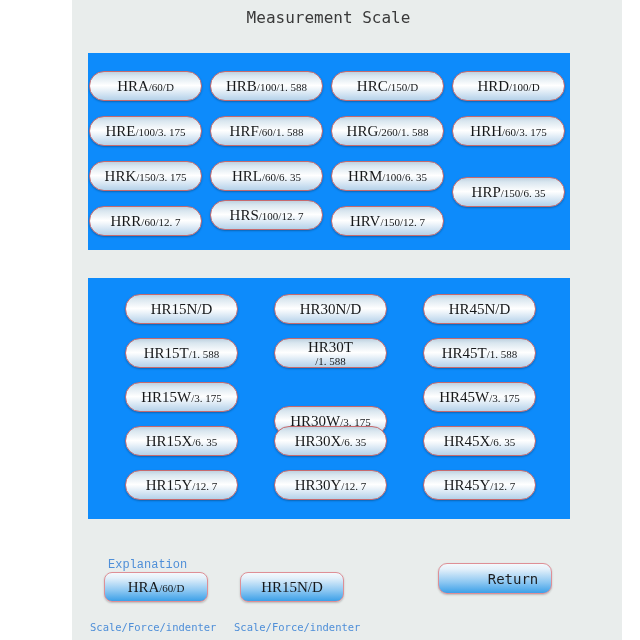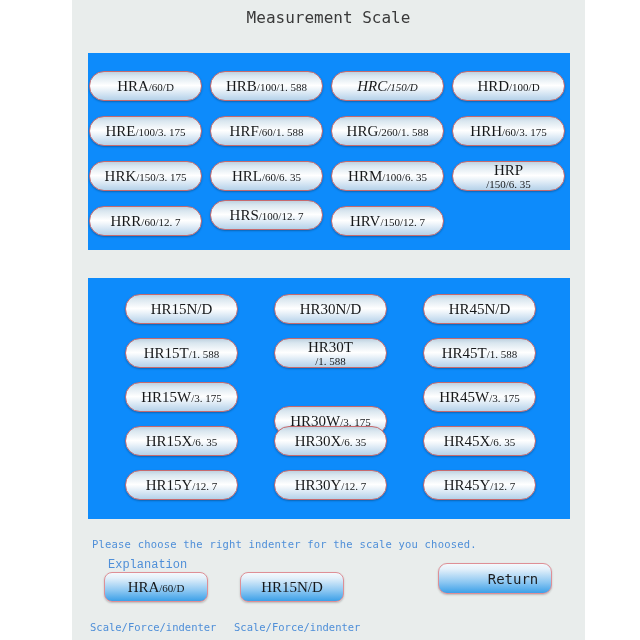--- a/index.html
+++ b/index.html
@@ -5,20 +5,21 @@
   html,body{margin:0;padding:0;}
   body{
     width:640px;height:640px;
     background:#ffffff;
     font-family:"Liberation Serif", serif;
     overflow:hidden;
   }
   #app{
     position:absolute;left:72px;top:0;width:513px;height:640px;
     background:#e9edec;
+    padding-left:37px;
   }
   
   .title{
     position:absolute;left:0;top:8px;width:513px;
     text-align:center;
     font-family:"DejaVu Sans Mono", monospace;
     font-size:16px;
     color:#3a3a3a;
     letter-spacing:0px;
   }
@@ -114,21 +115,21 @@
 
   <div id="regular-buttons">
       <div class="sbtn" style="left: 17px; top: 71px; width: 113px;">
         <span class="big">HRA</span>
         <span class="sml">/60/D</span>
       </div>
       <div class="sbtn" style="left: 138px; top: 71px; width: 113px;">
         <span class="big">HRB</span>
         <span class="sml">/100/1. 588</span>
       </div>
-      <div class="sbtn" style="left: 259px; top: 71px; width: 113px; font-style: italic;">
+      <div class="sbtn" style="left: 259px; top: 71px; width: 113px;">
         <span class="big">HRC</span>
         <span class="sml">/150/D</span>
       </div>
       <div class="sbtn" style="left: 380px; top: 71px; width: 113px;">
         <span class="big">HRD</span>
         <span class="sml">/100/D</span>
       </div>
       <div class="sbtn" style="left: 17px; top: 116px; width: 113px;">
         <span class="big">HRE</span>
         <span class="sml">/100/3. 175</span>
@@ -150,21 +151,21 @@
         <span class="sml">/150/3. 175</span>
       </div>
       <div class="sbtn" style="left: 138px; top: 161px; width: 113px;">
         <span class="big">HRL</span>
         <span class="sml">/60/6. 35</span>
       </div>
       <div class="sbtn" style="left: 259px; top: 161px; width: 113px;">
         <span class="big">HRM</span>
         <span class="sml">/100/6. 35</span>
       </div>
-      <div class="sbtn" style="left: 380px; top: 161px; width: 113px; flex-direction: column;">
+      <div class="sbtn" style="left: 380px; top: 177px; width: 113px;">
         <span class="big">HRP</span>
         <span class="sml">/150/6. 35</span>
       </div>
       <div class="sbtn" style="left: 17px; top: 206px; width: 113px;">
         <span class="big">HRR</span>
         <span class="sml">/60/12. 7</span>
       </div>
       <div class="sbtn" style="left: 138px; top: 200px; width: 113px;">
         <span class="big">HRS</span>
         <span class="sml">/100/12. 7</span>
@@ -227,21 +228,20 @@
       <div class="sbtn" style="left: 202px; top: 470px; width: 113px;">
         <span class="big">HR30Y</span>
         <span class="sml">/12. 7</span>
       </div>
       <div class="sbtn" style="left: 351px; top: 470px; width: 113px;">
         <span class="big">HR45Y</span>
         <span class="sml">/12. 7</span>
       </div>
     </div>
 
-  <div class="hint">Please choose the right indenter for the scale you choosed.</div>
   <div class="explanation">Explanation</div>
 
   <div class="bbtn" id="btn-sel-regular">
     <span class="big">HRA</span>
       <span class="sml">/60/D</span>
   </div>
 
   <div class="bbtn" id="btn-sel-super">
     <span class="big">HR15N/D</span>
       <span class="sml"></span>

